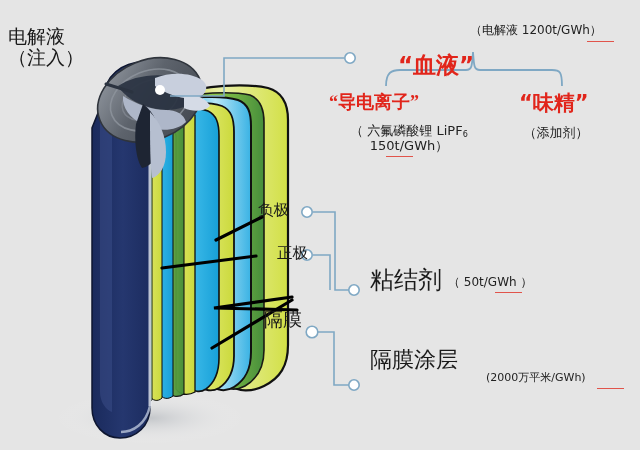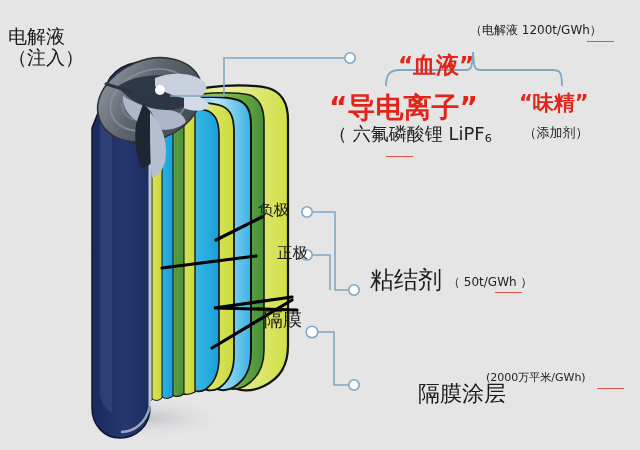--- a/index.html
+++ b/index.html
@@ -48,25 +48,26 @@
     font-size: 23px;
     margin-top: 39px;
   }
   #lbl-blood-sub {
     left: 470px; top: 24px;
     font-size: 12px;
     color: #222;
   }
   #lbl-ion {
     left: 329px; top: 92px;
-    font-size: 28px;
+    font-size: 18px;
+    font-family: Liberation Serif, serif;
   }
   #lbl-ion-sub {
     left: 329px; top: 124px;
-    font-size: 18px;
+    font-size: 13px;
     color: #222;
     text-align: center;
     width: 160px;
   }
   #lbl-ion-sub .l2 { display:block; }
   #lbl-msg {
     left: 519px; top: 92px;
     font-size: 21px;
   }
   #lbl-msg-sub {
@@ -78,21 +79,21 @@
   }
 
   
   #lbl-anode { left: 258px; top: 202px; font-size: 15.5px; }
   #lbl-cathode { left: 258px; top: 245px; font-size: 15.5px; margin-left: 19px; }
   #lbl-separator { left: 264px; top: 309px; font-size: 19px; }
 
   
   #lbl-binder { left: 370px; top: 267px; font-size: 24px; }
   #lbl-binder-sub { left: 448px; top: 276px; font-size: 12px; color:#222; }
-  #lbl-coating { left: 370px; top: 382px; font-size: 22px; margin-left: 48px; }
+  #lbl-coating { left: 370px; top: 348px; font-size: 22px; }
   #lbl-coating-sub { left: 486px; top: 372px; font-size: 11px; color:#222; }
 
   .sub { font-size: .62em; vertical-align: -0.22em; }
 
   
   .squig {
     position: absolute;
     height: 4px;
     background-image:
       radial-gradient(circle at 1.5px 3px, rgba(0,0,0,0) 1.2px, #e03b30 1.3px, #e03b30 1.9px, rgba(0,0,0,0) 2.0px);
@@ -259,20 +260,21 @@
     <span class="l2">（注入）</span>
   </div>
 
   <div class="lbl cjk red" id="lbl-blood">“血液”</div>
   <div class="lbl cjk" id="lbl-blood-sub">（电解液   1200t/GWh）</div>
   <div class="squig" style="left:587px; top:40px; width:27px;"></div>
 
   <div class="lbl cjk red" id="lbl-ion">“导电离子”</div>
   <div class="lbl cjk" id="lbl-ion-sub">
     <span>（ 六氟磷酸锂 LiPF</span><span class="sub">6</span>
+    <span class="l2">150t/GWh）</span>
   </div>
   <div class="squig" style="left:386px; top:155px; width:27px;"></div>
 
   <div class="lbl cjk" id="lbl-msg-sub">（添加剂）</div>
   <div class="lbl cjk red" id="lbl-msg">“味精”</div>
 
   <div class="lbl cjk" id="lbl-anode">负极</div>
   <div class="lbl cjk" id="lbl-cathode">正极</div>
   <div class="lbl cjk" id="lbl-separator">隔膜</div>
 

